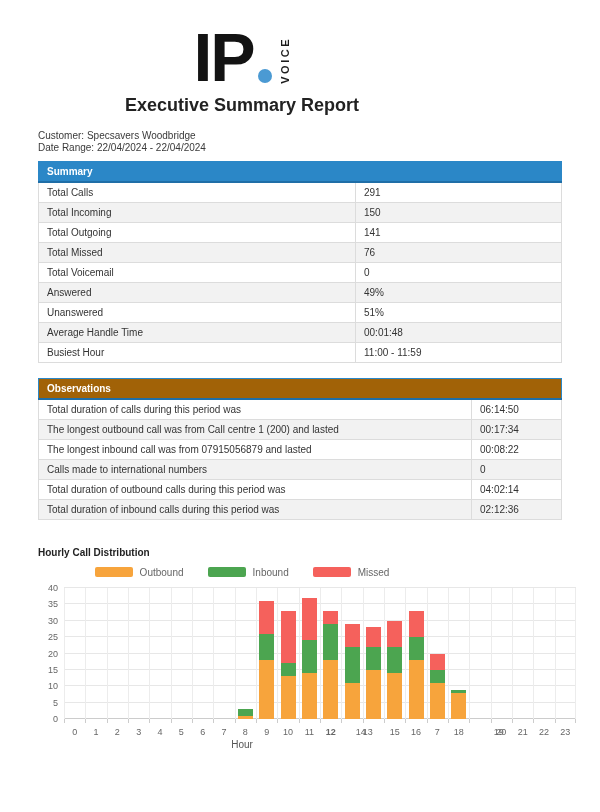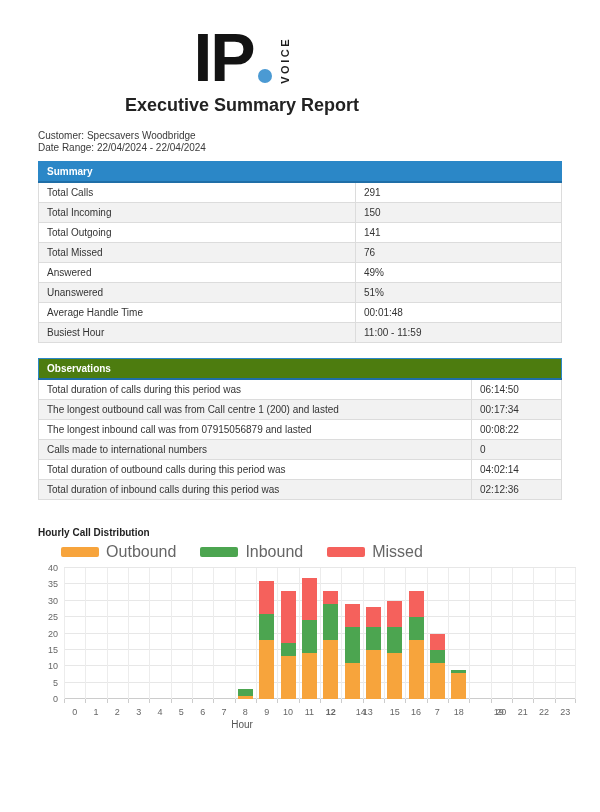--- a/index.html
+++ b/index.html
@@ -39,21 +39,21 @@
   table.data-table td {
     border: 1px solid #dcdcdc; padding: 4px 8px; height: 20px;
     line-height: 11px; background: #fff;
   }
   table.data-table tbody tr:nth-child(even) td { background: #f2f2f2; }
 
   
   .chart { margin: 27px 38px 0; }
   .chart-title { font-size: 10px; font-weight: 700; color: #222; }
   .legend { display: flex; justify-content: center; align-items: center; gap: 24px; margin-top: 8px; height: 12px; }
-  .legend-item { display: flex; align-items: center; gap: 7px; font-size: 16px; color: #666; }
+  .legend-item { display: flex; align-items: center; gap: 7px; font-size: 10px; color: #666; }
   .legend-swatch { width: 38px; height: 10px; border-radius: 2px; }
 
   .plot-outer { position: relative; height: 156px; margin-top: 5px; }
   .plot { position: absolute; left: 26px; top: 5px; width: 512px; height: 131px; }
   .gridline-h { position: absolute; left: 0; width: 100%; height: 1px; background: #e7e7e7; }
   .gridline-h.axis-line { background: #cccccc; }
   .gridline-v { position: absolute; top: 0; width: 1px; height: 131px; background: #ececec; }
   .x-tick { position: absolute; width: 1px; height: 4px; background: #cccccc; top: 131px; }
   .y-label { position: absolute; left: 0; width: 20px; text-align: right; font-size: 9px; color: #666; line-height: 11px; }
   .x-label { position: absolute; text-align: center; font-size: 9px; color: #666; top: 139px; line-height: 11px; }
@@ -99,20 +99,24 @@
         </tr>
         <tr>
           <td>Total Outgoing</td>
           <td>141</td>
         </tr>
         <tr>
           <td>Total Missed</td>
           <td>76</td>
         </tr>
         <tr>
+          <td>Total Voicemail</td>
+          <td>0</td>
+        </tr>
+        <tr>
           <td>Answered</td>
           <td>49%</td>
         </tr>
         <tr>
           <td>Unanswered</td>
           <td>51%</td>
         </tr>
         <tr>
           <td>Average Handle Time</td>
           <td>00:01:48</td>
@@ -124,21 +128,21 @@
       </tbody>
   </table>
 
   <table class="data-table observations">
     <colgroup>
         <col style="width:433px">
         <col>
       </colgroup>
     <thead>
       <tr>
-        <th colspan="2" class="tbl-head" style="background: #4d7c0f; border-width: 1px 1px 2px; border-style: solid; border-color: rgb(43, 135, 199) rgb(43, 135, 199) rgb(31, 110, 167); border-image: initial;">Observations</th>
+        <th colspan="2" class="tbl-head" style="background: #a16207; border-width: 1px 1px 2px; border-style: solid; border-color: rgb(43, 135, 199) rgb(43, 135, 199) rgb(31, 110, 167); border-image: initial;">Observations</th>
       </tr>
     </thead>
     <tbody>
         <tr>
           <td>Total duration of calls during this period was</td>
           <td>06:14:50</td>
         </tr>
         <tr>
           <td>The longest outbound call was from Call centre 1 (200) and lasted</td>
           <td>00:17:34</td>

